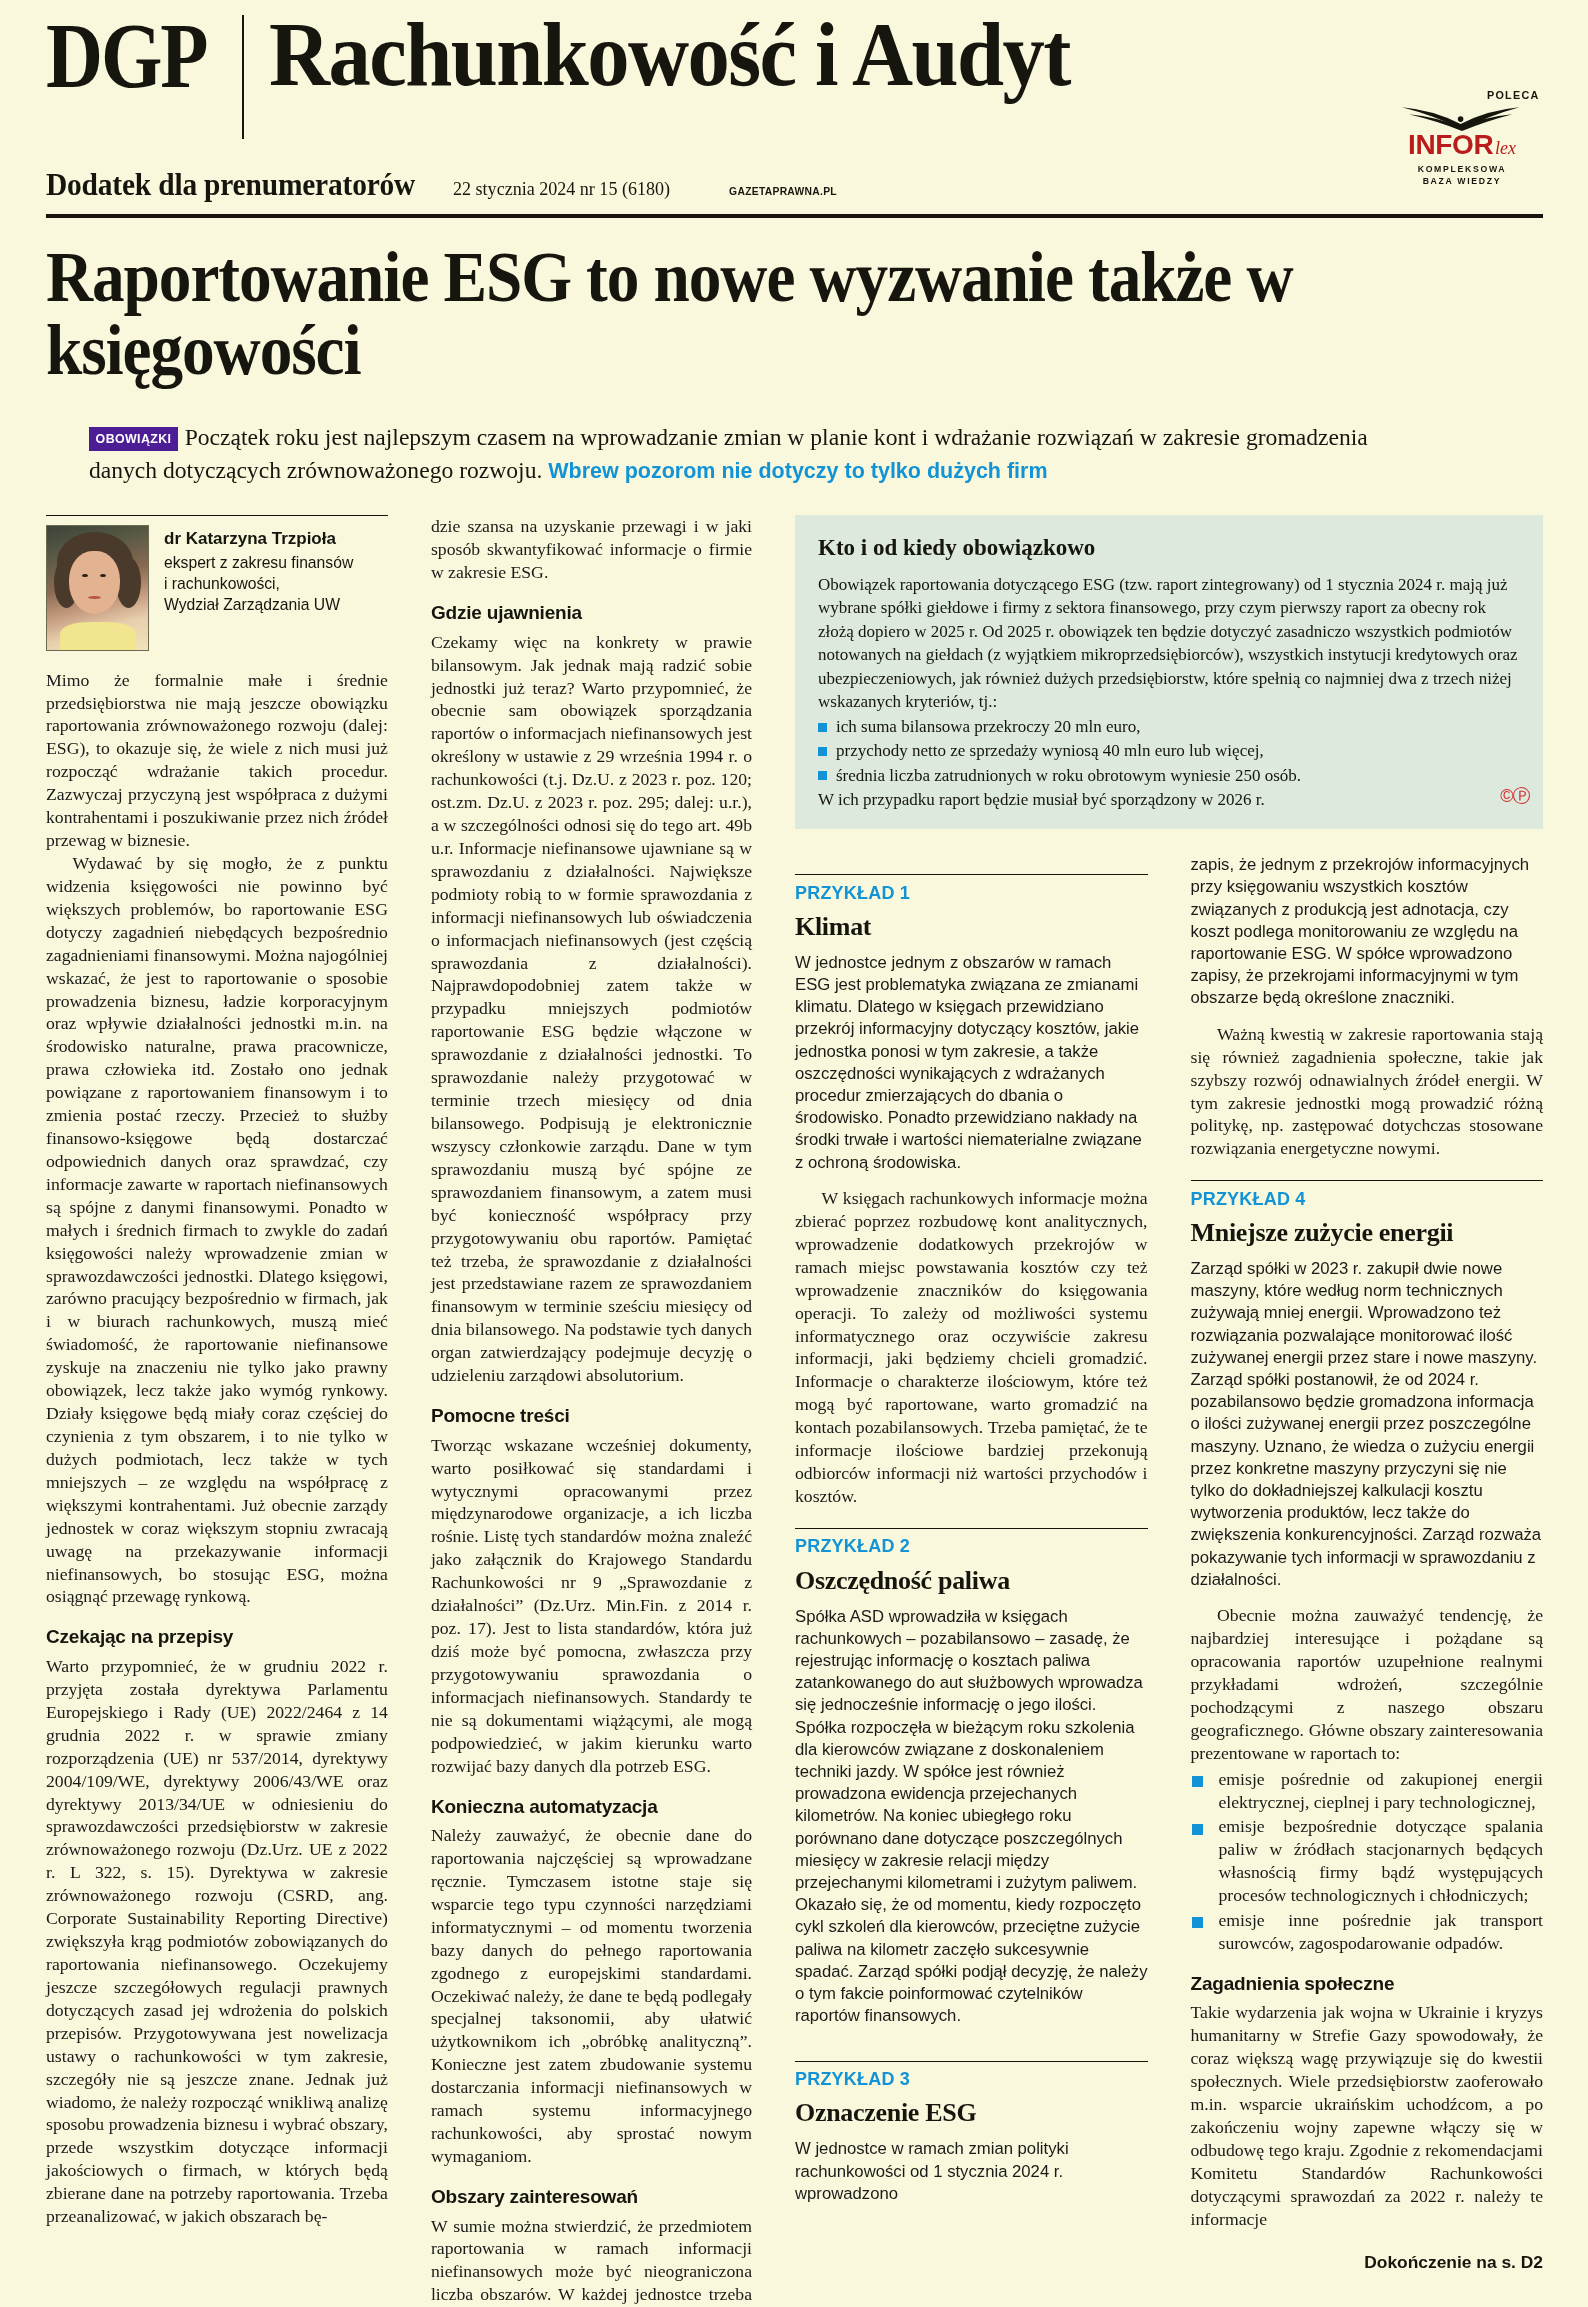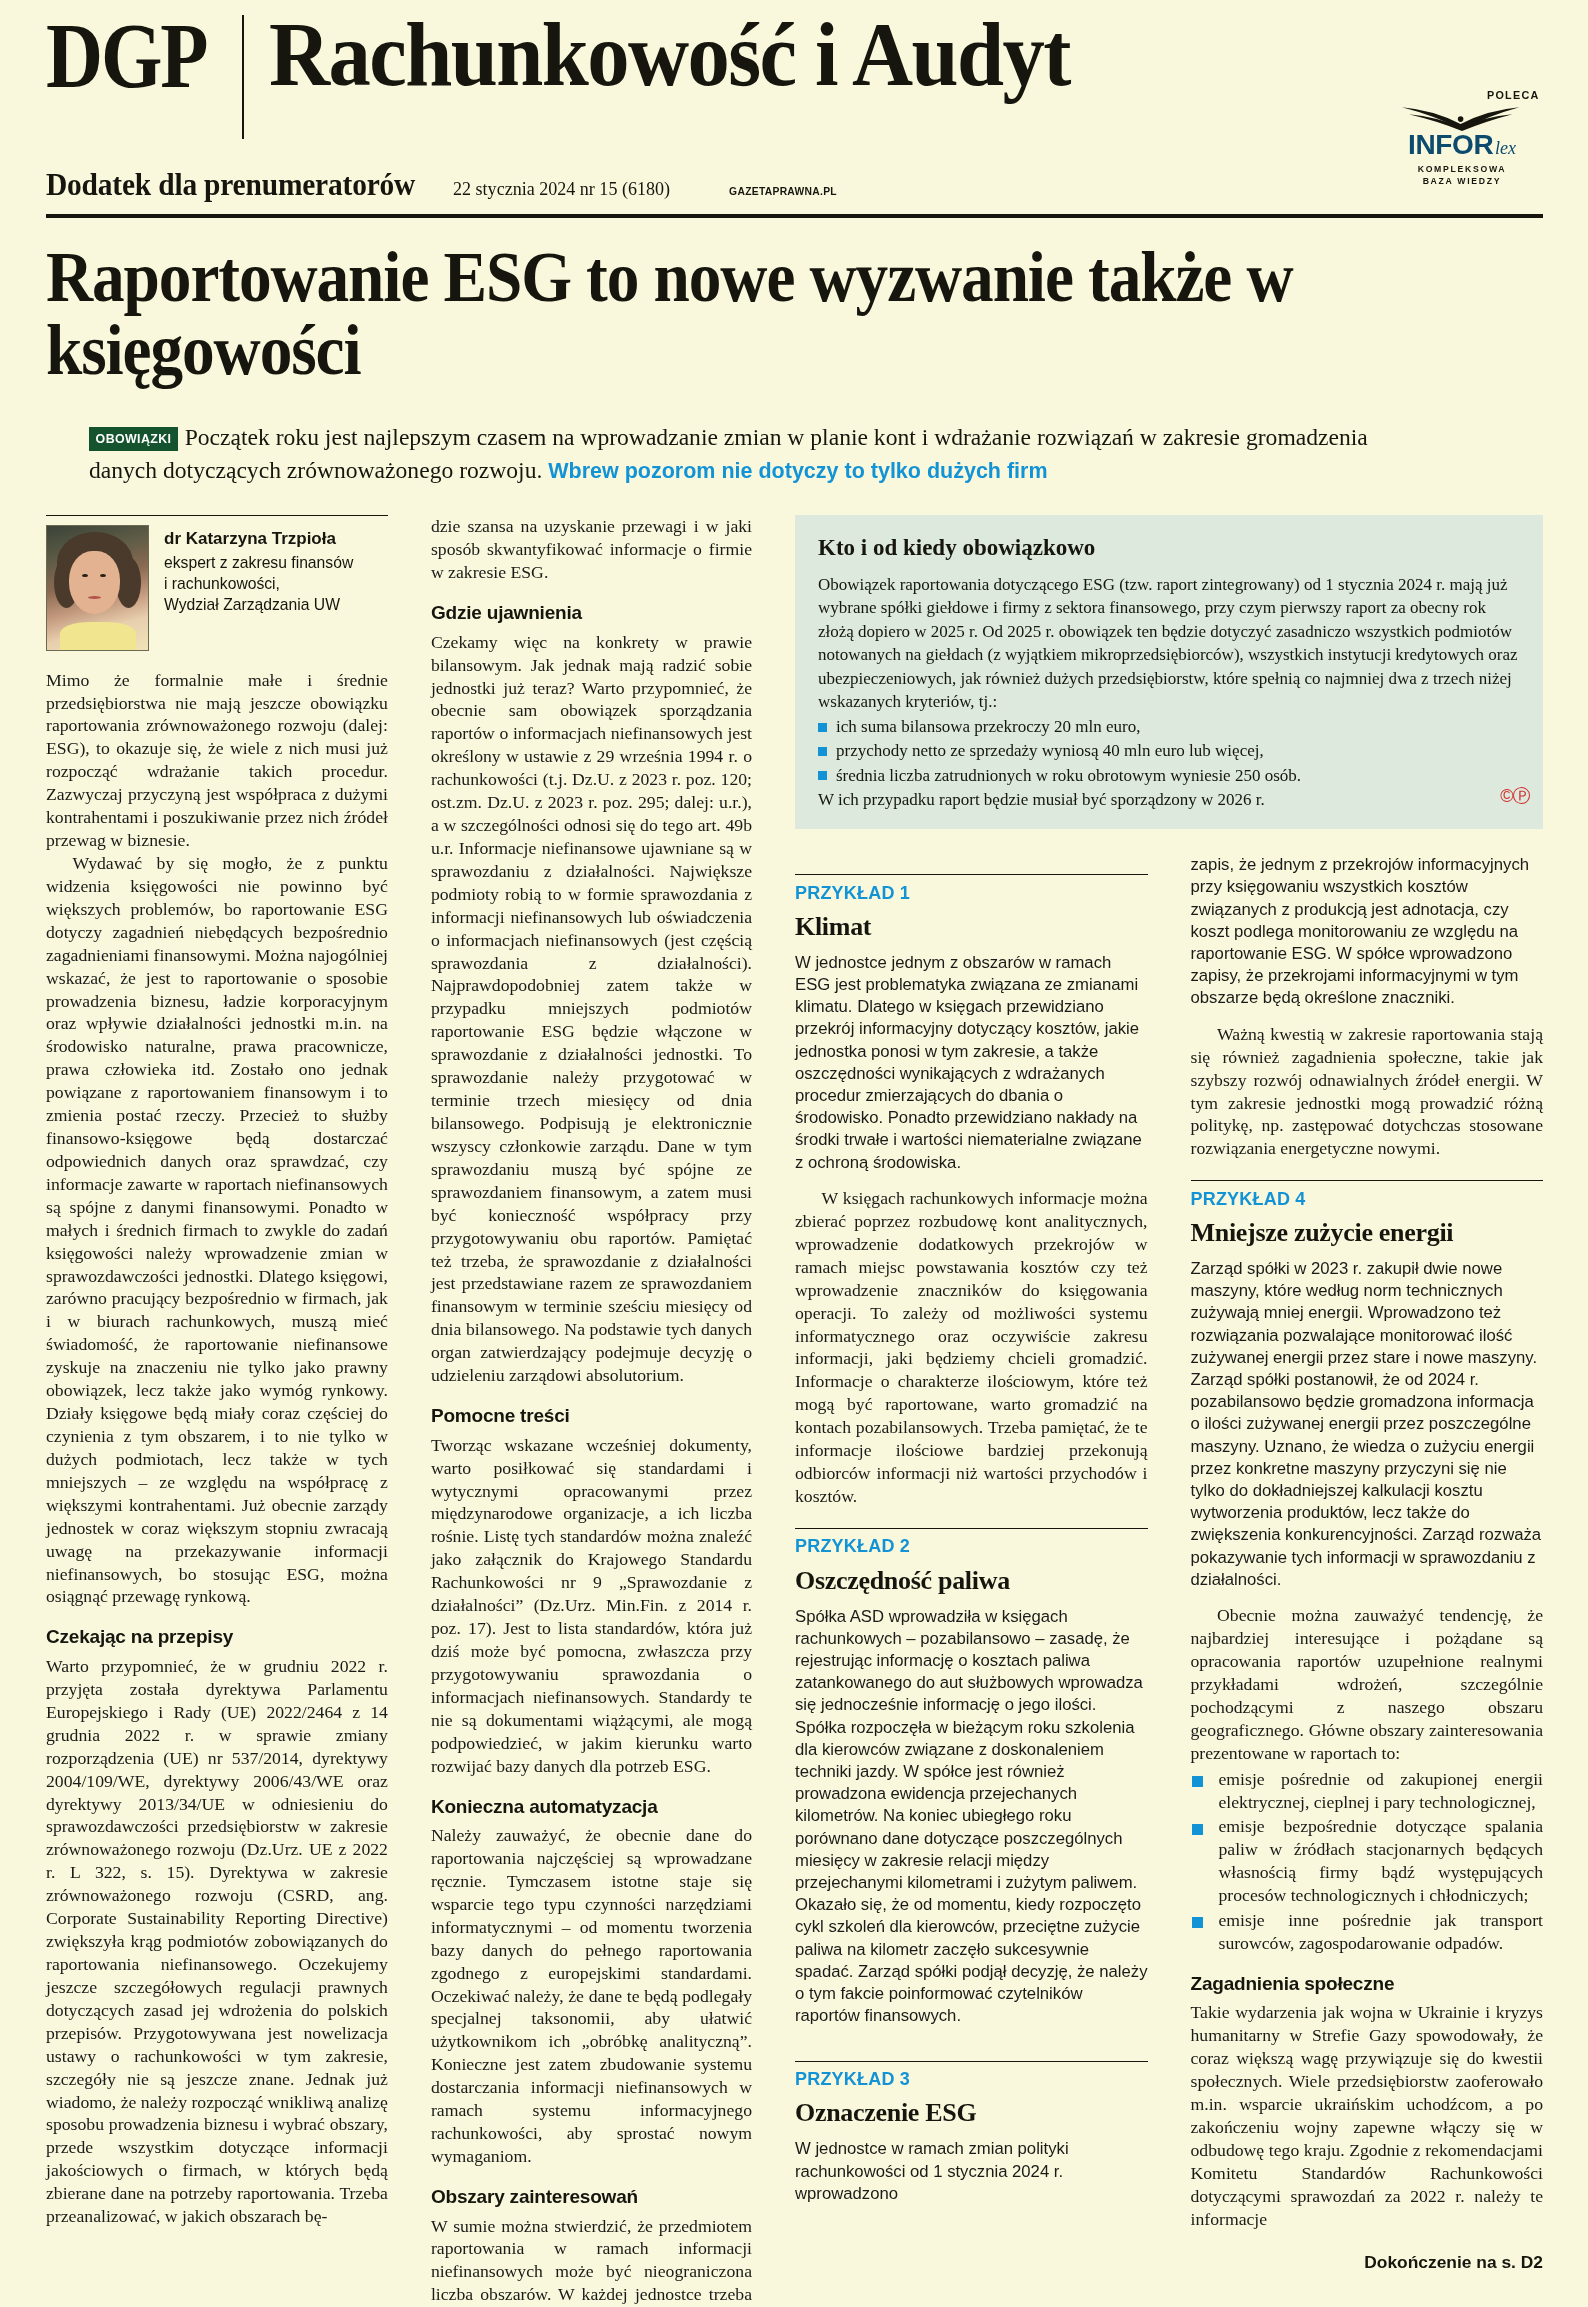--- a/index.html
+++ b/index.html
@@ -50,21 +50,21 @@
   .infor-block{
     position:absolute;right:0;top:89px;width:162px;text-align:center;
   }
   .poleca{
     font-family:"Liberation Sans", sans-serif;font-weight:700;font-size:10.8px;
     letter-spacing:1.3px;color:#16160f;text-align:right;margin-bottom:1.7px;padding-right:3.3px;
   }
   .infor-mark{height:28px;display:block;margin:0 auto;}
   .infor-word{
     font-family:"Liberation Sans", sans-serif;font-weight:700;font-size:28px;
-    letter-spacing:-0.4px;color:#0c4a6e;line-height:1;margin-top:0.8px;
+    letter-spacing:-0.4px;color:#b91c1c;line-height:1;margin-top:0.8px;
   }
   .infor-lex{
     font-family:"Liberation Serif", serif;font-style:italic;font-size:18px;font-weight:400;
     letter-spacing:0;margin-left:1.7px;
   }
   .infor-sub{
     font-family:"Liberation Sans", sans-serif;font-weight:700;font-size:8.7px;
     letter-spacing:1.7px;color:#16160f;line-height:1.45;margin-top:3.3px;
   }
 
@@ -93,21 +93,21 @@
     transform:scaleX(0.92);transform-origin:left top;
     margin:23px 0 0 0;color:#16160f;
   }
 
   
   .lead{
     margin-top:33px;margin-left:43px;width:1291px;
     font-family:"Liberation Serif", serif;font-size:23.6px;line-height:1.40;color:#16160f;
   }
   .tagbox{
-    display:inline-block;background:#14532d;color:#fff;
+    display:inline-block;background:#4c1d95;color:#fff;
     font-family:"Liberation Sans", sans-serif;font-weight:700;font-size:12.4px;
     letter-spacing:0.4px;padding:3.3px 6.6px 3.3px 6.6px;vertical-align:2.5px;margin-right:6.6px;
   }
   .lead-blue{color:#1293D6;font-weight:700;font-family:"Liberation Sans", sans-serif;font-size:21.5px;text-align:center;}
 
   
   .body-grid{
     display:flex;margin-top:28px;gap:0;
   }
   .col{width:374px;box-sizing:border-box;}

